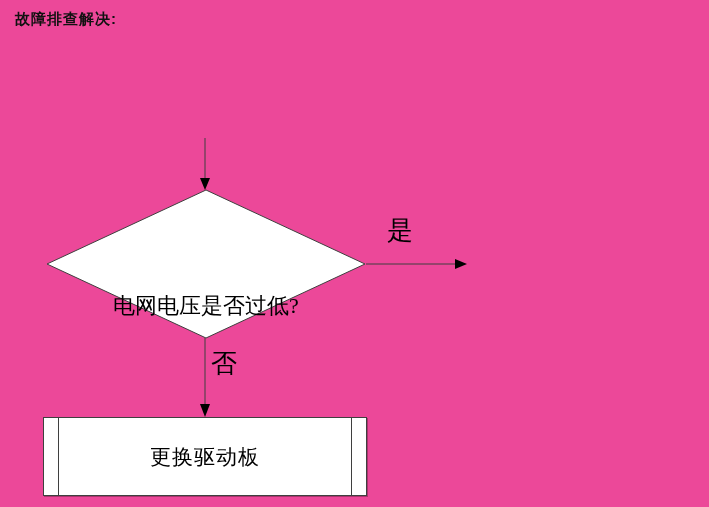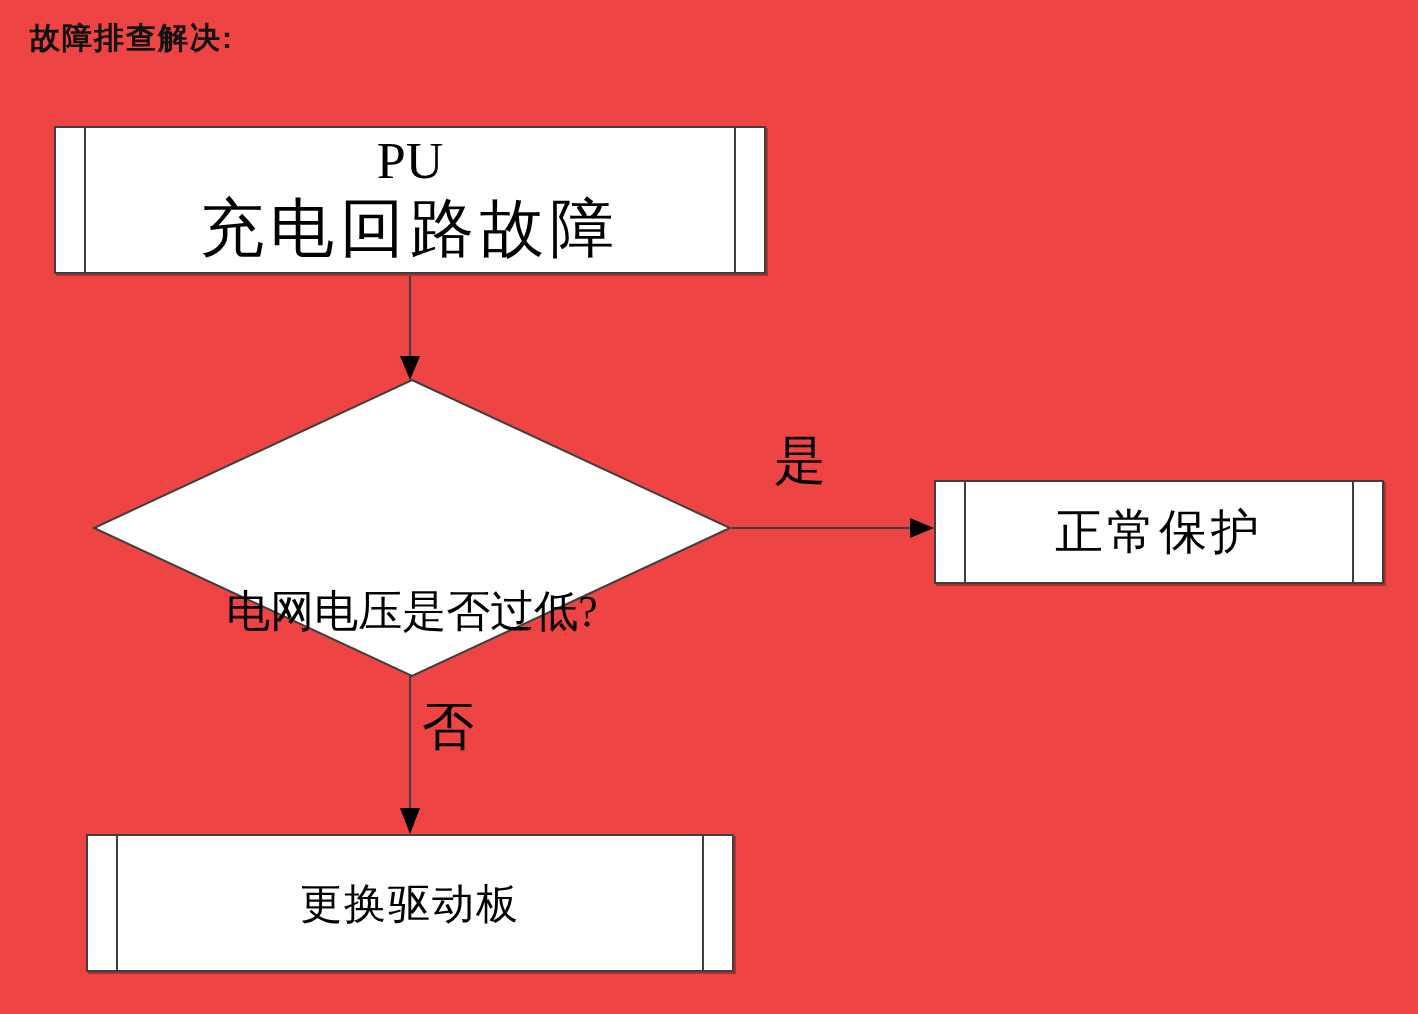--- a/index.html
+++ b/index.html
@@ -4,21 +4,21 @@
 <style>
   html, body {
     margin: 0;
     padding: 0;
     background: #ffffff;
   }
   .canvas {
     position: relative;
     width: 709px;
     height: 507px;
-    background: #ef4444;
+    background: #ec4899;
     overflow: hidden;
     font-family: "Liberation Serif", "DejaVu Serif", serif;
     color: #000000;
   }
   .page-title {
     position: absolute;
     left: 15px;
     top: 10px;
     font-family: "Liberation Sans", "DejaVu Sans", sans-serif;
     font-weight: bold;
@@ -77,21 +77,21 @@
     top: 240px;
     width: 225px;
     height: 52px;
     font-size: 24px;
     letter-spacing: 2px;
   }
   .node-no {
     left: 43px;
     top: 417px;
     width: 324px;
-    height: 69px;
+    height: 79px;
     font-size: 21px;
     letter-spacing: 1px;
   }
   .decision-text {
     position: absolute;
     left: 61px;
     top: 251px;
     width: 290px;
     text-align: center;
     font-size: 22px;
@@ -128,37 +128,26 @@
     <line x1="205" y1="138" x2="205" y2="179" stroke="#3f3f3f" stroke-width="1"></line>
     <polygon points="205,190 200,178 210,178" fill="#000000"></polygon>
 
     <line x1="366" y1="264" x2="455" y2="264" stroke="#3f3f3f" stroke-width="1"></line>
     <polygon points="467,264 455,259 455,269" fill="#000000"></polygon>
 
     <line x1="205" y1="338" x2="205" y2="405" stroke="#3f3f3f" stroke-width="1"></line>
     <polygon points="205,417 200,404 210,404" fill="#000000"></polygon>
   </svg>
 
-  <div class="node node-start">
-    <div class="bar bar-left"></div>
-    <div class="bar bar-right"></div>
-    <div class="start-line1">PU</div>
-    <div class="start-line2">充电回路故障</div>
-  </div>
 
   <div class="decision-text">电网电压是否过低?</div>
 
   <div class="edge-label edge-label-yes">是</div>
   <div class="edge-label edge-label-no">否</div>
 
-  <div class="node node-yes">
-    <div class="bar bar-left"></div>
-    <div class="bar bar-right"></div>
-    <div>正常保护</div>
-  </div>
 
   <div class="node node-no">
     <div class="bar bar-left"></div>
     <div class="bar bar-right"></div>
     <div>更换驱动板</div>
   </div>
 
 </div>
 
 </body></html>

